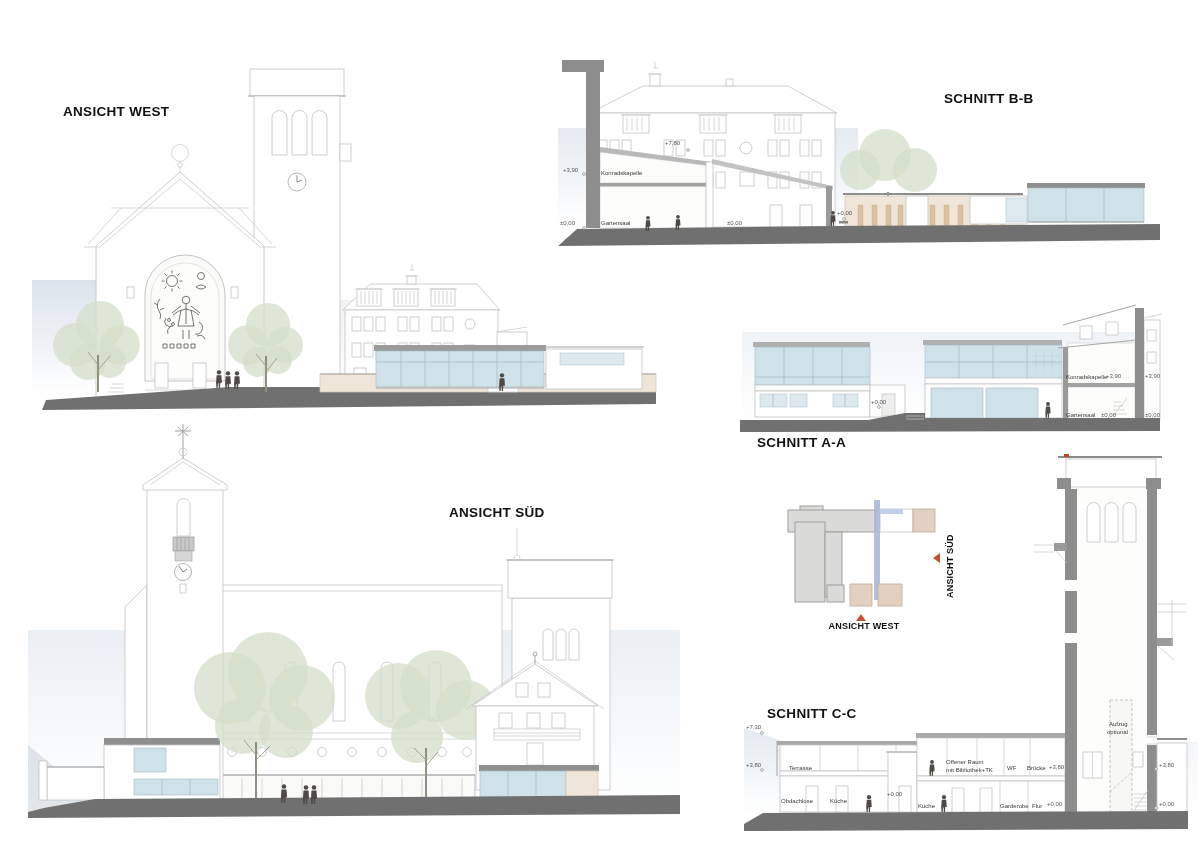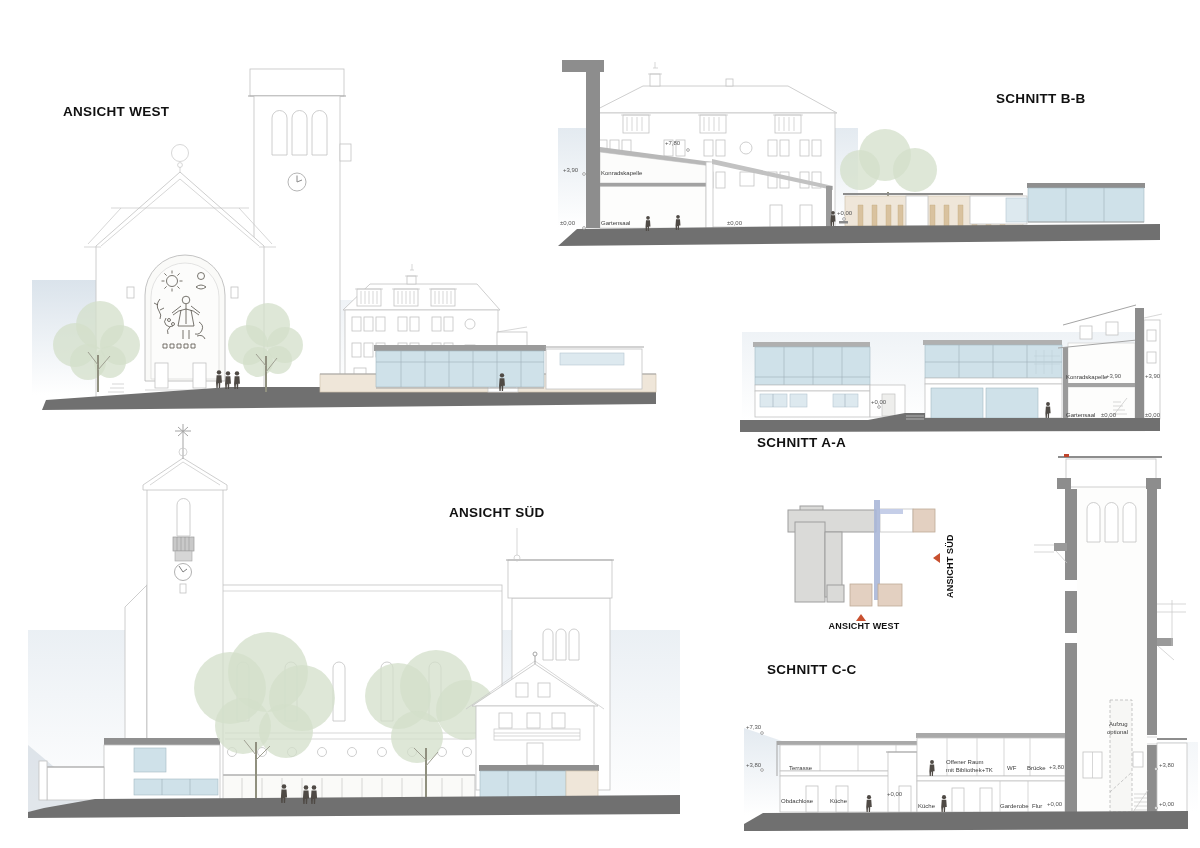--- a/index.html
+++ b/index.html
@@ -560,24 +560,24 @@
       <circle class="tk" cx="762" cy="770" r="1.4"></circle>
       <circle class="tk" cx="1156" cy="769" r="1.4"></circle>
       <circle class="tk" cx="1156" cy="808" r="1.4"></circle>
 
   <use href="#psn" class="p" transform="translate(869,812) scale(.9)"></use>
   <use href="#psn" class="p" transform="translate(944,812) scale(.9)"></use>
   <use href="#psn" class="p" transform="translate(932,776) scale(.85)"></use>
 </svg>
 
 <span class="lbl t" style="left:63px;top:105px">ANSICHT WEST</span>
-<span class="lbl t" style="left:996px;top:92px">SCHNITT B-B</span>
+<span class="lbl t" style="left:944px;top:92px">SCHNITT B-B</span>
 <span class="lbl t" style="left:757px;top:436px">SCHNITT A-A</span>
 <span class="lbl t" style="left:449px;top:506px">ANSICHT SÜD</span>
-<span class="lbl t" style="left:767px;top:663px">SCHNITT C-C</span>
+<span class="lbl t" style="left:767px;top:707px">SCHNITT C-C</span>
 
 <span class="lbl k" style="left:825px;top:622px;width:78px;text-align:center">ANSICHT WEST</span>
 <span class="lbl k rot" style="left:946px;top:598px">ANSICHT SÜD</span>
 
 <span class="lbl v" style="left:563px;top:167px">+3,90</span>
 <span class="lbl v" style="left:560px;top:220px">±0,00</span>
 <span class="lbl s" style="left:601px;top:170px">Konradskapelle</span>
 <span class="lbl s" style="left:601px;top:220px">Gartensaal</span>
 <span class="lbl v" style="left:665px;top:140px">+7,80</span>
 <span class="lbl v" style="left:727px;top:220px">±0,00</span>

